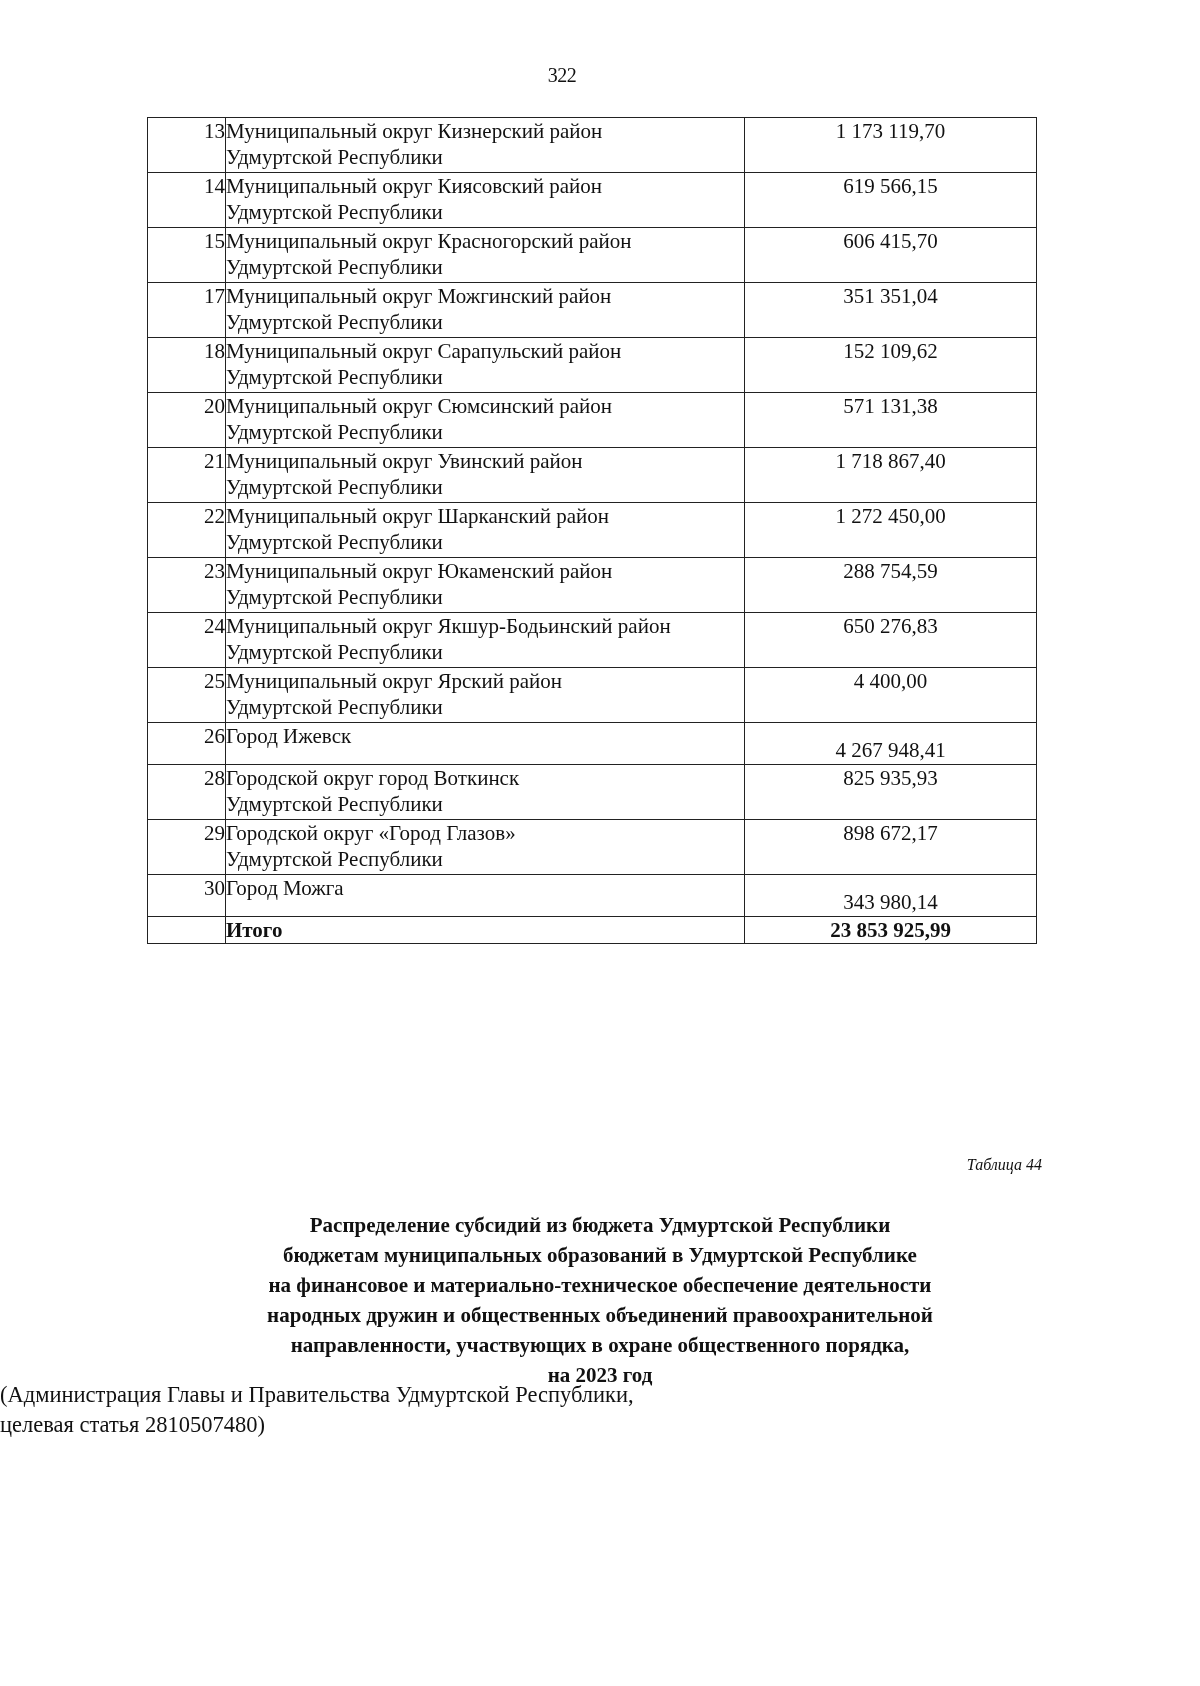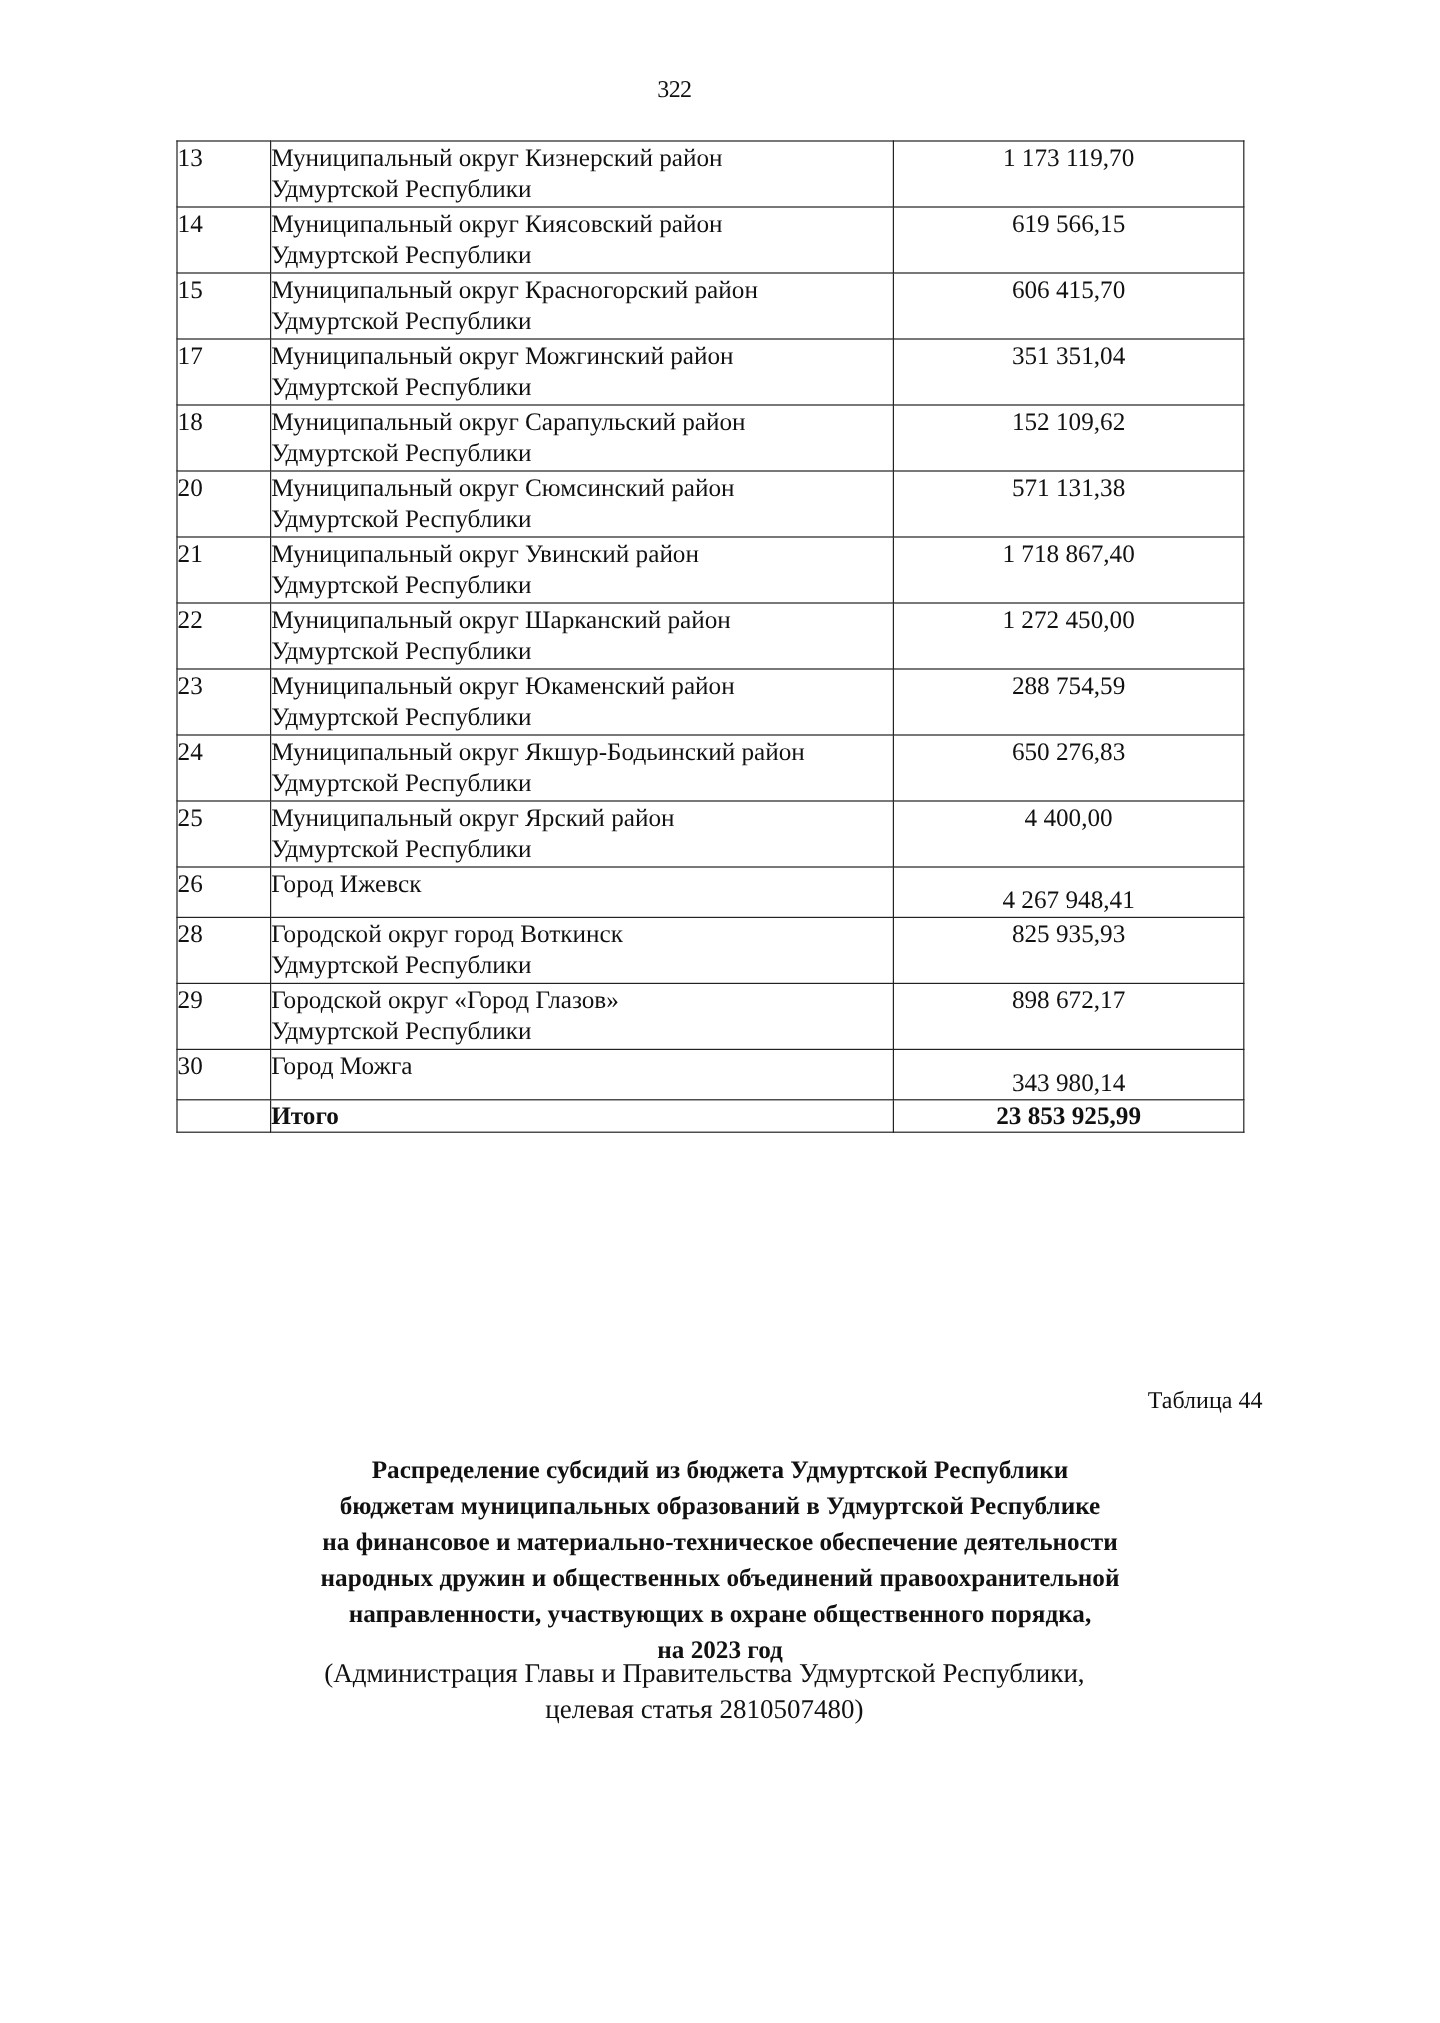--- a/index.html
+++ b/index.html
@@ -15,38 +15,39 @@
     position: absolute; top: 117px; left: 147px;
     width: 889px; border-collapse: collapse; table-layout: fixed;
     font-size: 21px; line-height: 26px;
   }
   table.alloc td {
     border: 1.5px solid #222; padding: 0; vertical-align: top;
   }
   col.c-num { width: 78px; }
   col.c-name { width: 519px; }
   col.c-amt { width: 292px; }
-  td.num { text-align: left; padding-top: 2px; }
+  td.num { text-align: right; padding-top: 2px; }
   td.name { padding: 2px 0 1px 9px; }
   td.amt { text-align: center; vertical-align: middle; }
   tr.double td { height: 54px; }
   tr.single td { height: 27px; }
   tr.single td.amt { vertical-align: top; padding-top: 14px; }
   tr.total td { font-weight: bold; }
   .table-label {
-    position: absolute; top: 1156px; right: 148px;
-    font-size: 20px;
+    position: absolute; top: 1156px; right: 158px;
+    font-size: 16px;
+    font-style: italic;
   }
   .title {
     position: absolute; top: 1210px; left: 0; width: 1200px;
     text-align: center; font-weight: bold; font-size: 21px; line-height: 30px;
   }
   .subtitle {
     position: absolute; top: 1380px; left: 0; width: 1174px;
-    text-align: center; font-size: 22.5px; line-height: 30px;
+    font-size: 22.5px; line-height: 30px;
   }
 </style>
 </head>
 <body>
 
 <div class="page-number">322</div>
 
 <table class="alloc">
   <colgroup>
     <col class="c-num">

